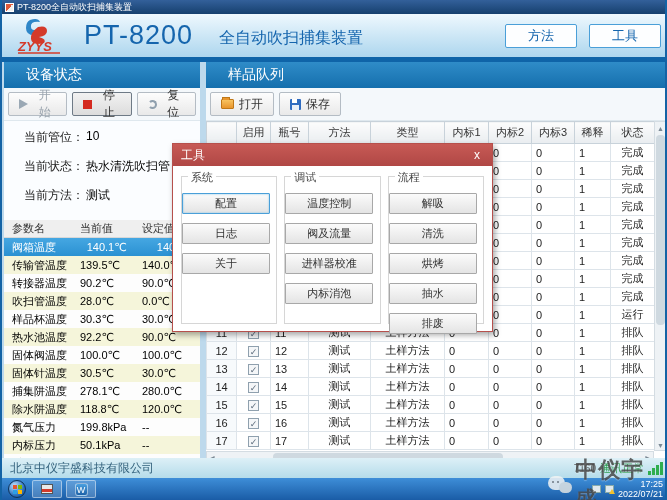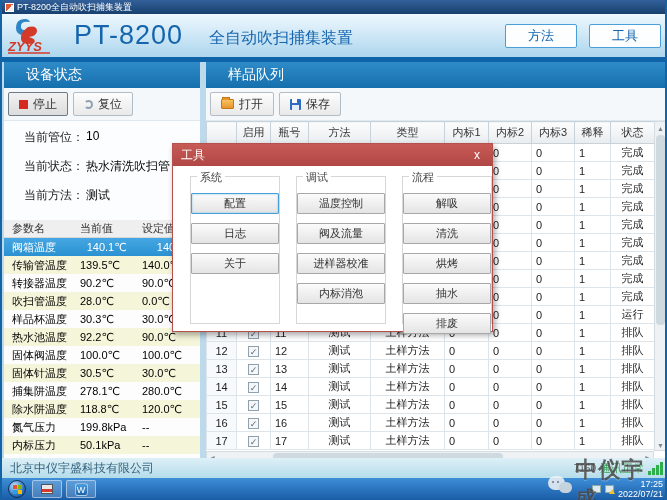--- a/index.html
+++ b/index.html
@@ -6,21 +6,21 @@
   *{box-sizing:border-box;font-family:"Liberation Sans","DejaVu Sans",sans-serif;}
   .screen{position:relative;width:667px;height:500px;overflow:hidden;background:#bdd9ec;border-left:2px solid #1463a5;border-right:2px solid #1463a5;}
 
   
   .titlebar{position:absolute;left:0;top:0;width:667px;height:14px;background:linear-gradient(#33609a,#16406e);display:flex;align-items:center;padding-left:3px;gap:3px;}
   .titlebar .wicon{width:9px;height:9px;background:linear-gradient(135deg,#e05a3a 50%,#f0f0f0 50%);border:1px solid #fff;}
   .titlebar .wtitle{color:#fff;font-size:9px;}
 
   
   .header{position:absolute;left:0;top:14px;width:667px;height:43px;background:linear-gradient(#eef8fe,#add6ee);display:flex;align-items:center;}
-  .logo{width:52px;height:38px;margin-left:4px;position:relative;}
+  .logo{width:52px;height:38px;margin-left:14px;position:relative;}
   .model{font-size:27px;color:#1565ad;margin-left:16px;letter-spacing:1px;}
   .subtitle{font-size:16px;color:#1565ad;margin-left:26px;margin-top:6px;}
   .hdr-btn{width:72px;height:24px;background:#fdfeff;border:1px solid #4a9fd8;color:#1565ad;font-size:13px;border-radius:2px;margin-left:12px;}
   .hdr-btn:last-child{margin-right:8px;}
   .hdr-spacer{flex:1;}
   .bluestrip{position:absolute;left:0;top:57px;width:667px;height:5px;background:#0f64a8;}
 
   
   .panel-header{height:26px;background:linear-gradient(#2f8cc8,#156fad);color:#fff;font-size:14px;display:flex;align-items:center;padding-left:22px;}
   .left-panel{position:absolute;left:2px;top:62px;width:198px;height:394px;background:#fbfdff;border-right:2px solid #bdd9ec;}
@@ -74,21 +74,21 @@
   .sarrow{font-size:7px;color:#7a8894;line-height:13px;padding:0 2px;}
   .vscroll .sarrow{padding:0;height:11px;}
   .vscroll .sarrow.down{margin-top:auto;}
 
   
   .dialog{position:absolute;left:170px;top:143px;width:321px;height:189px;background:#fff;border:1px solid #b64date;border:1px solid #b6504c;box-shadow:2px 3px 6px rgba(0,0,0,.35);}
   .dialog-title{height:22px;background:linear-gradient(#c75a55,#b04745);color:#fff;font-size:12px;display:flex;align-items:center;padding:0 8px;}
   .dialog-title .dtxt{flex:1;}
   .dialog-close{color:#fff;font-size:12px;background:none;border:none;padding:0 4px;}
   .dialog-body{display:flex;gap:7px;padding:10px 8px 8px 8px;height:166px;}
-  .groupbox{flex:1;border:1px solid #d6d6d6;position:relative;padding-top:16px;display:flex;flex-direction:column;align-items:center;gap:9px;margin-left:9px;}
+  .groupbox{flex:1;border:1px solid #d6d6d6;position:relative;padding-top:16px;display:flex;flex-direction:column;gap:9px;}
   .groupbox .glabel{position:absolute;top:-7px;left:6px;background:#fff;padding:0 3px;font-size:11px;color:#444;}
   .dbtn{width:88px;height:21px;background:linear-gradient(#fbfbfb,#e4e4e4);border:1px solid #a8a8a8;font-size:11px;color:#333;border-radius:1px;flex:0 0 auto;}
   .dbtn.focused{border:1px solid #4a9fd8;box-shadow:0 0 2px #7cc0e8 inset;}
 
   
   .statusbar{position:absolute;left:0;top:458px;width:667px;height:20px;background:linear-gradient(#ddf0f7,#b5dcea);display:flex;align-items:center;font-size:12px;}
   .company{color:#33617c;margin-left:8px;flex:1;}
   .comm-id{color:#555;font-size:10px;}
   .comm-status{color:#2e9e4f;font-size:11px;margin:0 4px;}
   .sigbars{display:flex;align-items:flex-end;gap:1px;margin-right:6px;}
@@ -145,20 +145,24 @@
     <span class="subtitle">全自动吹扫捕集装置</span>
     <span class="hdr-spacer"></span>
     <button class="hdr-btn">方法</button>
     <button class="hdr-btn">工具</button>
   </div>
   <div class="bluestrip"></div>
 
   <div class="left-panel">
     <div class="panel-header">设备状态</div>
     <div class="toolbar">
+      <button class="tbtn disabled">
+        <span class="play-icon"></span>
+        <span>开始</span>
+      </button>
       <button class="tbtn active">
         <span class="stop-icon"></span>
         <span>停止</span>
       </button>
       <button class="tbtn">
         <span class="reset-icon"></span>
         <span>复位</span>
       </button>
     </div>
     <div class="info" id="device-info">

